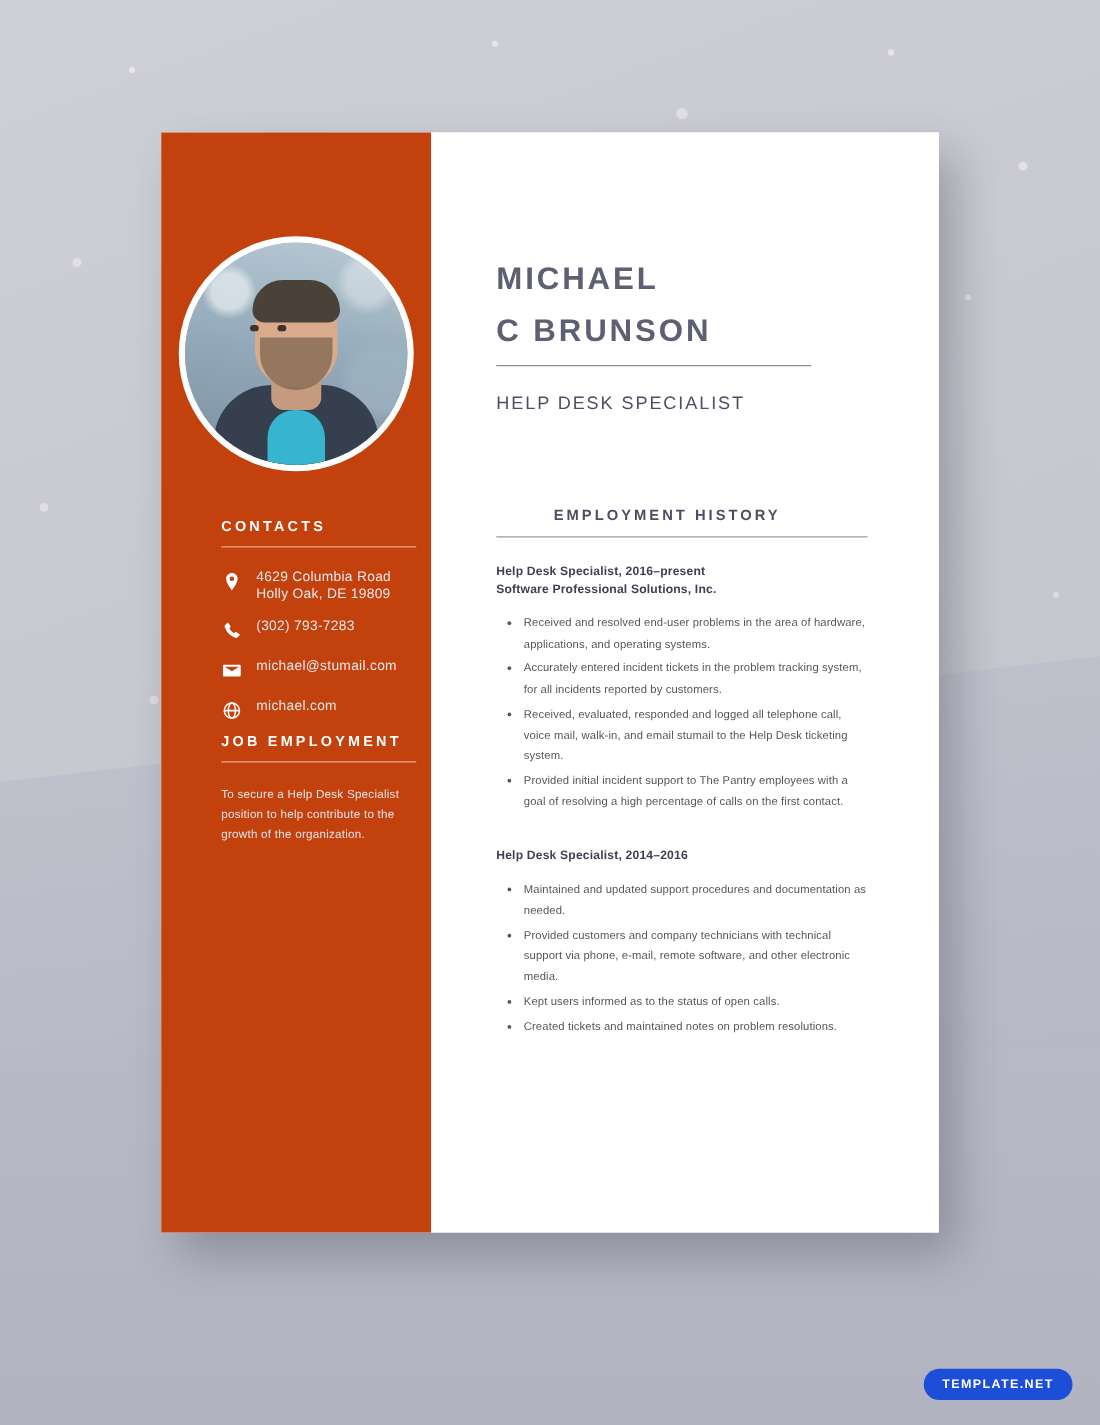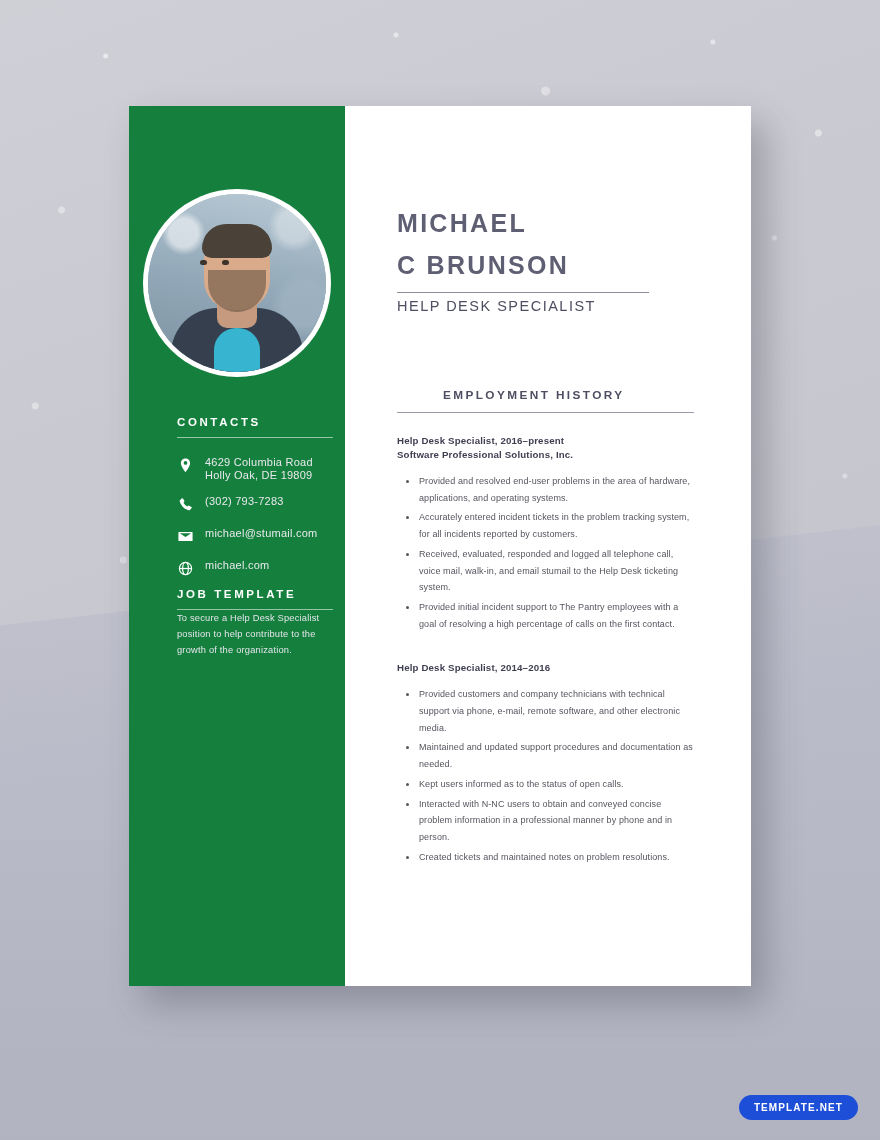--- a/index.html
+++ b/index.html
@@ -73,21 +73,21 @@
     width: 622px;
     height: 880px;
     background: #ffffff;
     box-shadow: 14px 18px 34px rgba(60,60,75,0.33);
     display: flex;
   }
 
   
   .left-col {
     width: 239px;
-    background: #15803d;
+    background: #c2410c;
     color: #ffffff;
     box-sizing: border-box;
     padding: 0 32px;
     position: relative;
   }
   .photo-frame {
     position: absolute;
     left: 50%;
     transform: translateX(-50%);
     top: 83px;
@@ -213,20 +213,21 @@
     color: #ffffff;
   }
   .contact-icon svg { display: block; }
   .contact-text {
     font-size: 11px;
     line-height: 12.6px;
     color: #e8e8ee;
     letter-spacing: 0.25px;
   }
   .objective-text {
+    margin-top: 17px;
     font-size: 9.3px;
     line-height: 16px;
     color: #e4e4ec;
     letter-spacing: 0.2px;
   }
 
   
   .right-col {
     flex: 1;
     background: #ffffff;
@@ -242,21 +243,21 @@
     color: #5f5f73;
     line-height: 42px;
   }
   .name-rule {
     margin-top: 6px;
     height: 1px;
     width: 252px;
     background: #8d8da0;
   }
   .job-title {
-    margin-top: 5px;
+    margin-top: 22px;
     font-size: 14.5px;
     letter-spacing: 1.5px;
     color: #4e4e62;
   }
 
   .section-head {
     margin-top: 74px;
     font-size: 11.8px;
     font-weight: bold;
     letter-spacing: 2.4px;
@@ -394,21 +395,21 @@
               <line x1="3.4" y1="12" x2="20.6" y2="12"></line>
             </svg>
           </span>
           <span class="contact-text">michael.com</span>
         </li>
 
       </ul>
     </div>
 
     <div class="side-section" id="objective-section">
-      <div class="side-title">JOB TEMPLATE</div>
+      <div class="side-title">JOB EMPLOYMENT</div>
       <div class="side-rule"></div>
       <div class="objective-text">To secure a Help Desk Specialist position to help contribute to the growth of the organization.</div>
     </div>
 
   </div>
 
   <div class="right-col">
 
     <div class="name-block">
       <div class="name-line">MICHAEL</div>
@@ -417,34 +418,33 @@
       <div class="job-title">HELP DESK SPECIALIST</div>
     </div>
 
     <div class="section-head">EMPLOYMENT HISTORY</div>
     <div class="section-rule"></div>
 
     <div class="job-entry">
       <div class="job-role">Help Desk Specialist, 2016–present</div>
       <div class="job-company">Software Professional Solutions, Inc.</div>
       <ul class="bullets">
-        <li>Provided and resolved end-user problems in the area of hardware, applications, and operating systems.</li>
+        <li>Received and resolved end-user problems in the area of hardware, applications, and operating systems.</li>
         <li>Accurately entered incident tickets in the problem tracking system, for all incidents reported by customers.</li>
         <li>Received, evaluated, responded and logged all telephone call, voice mail, walk-in, and email stumail to the Help Desk ticketing system.</li>
         <li>Provided initial incident support to The Pantry employees with a goal of resolving a high percentage of calls on the first contact.</li>
       </ul>
     </div>
 
     <div class="job-entry second">
       <div class="job-role">Help Desk Specialist, 2014–2016</div>
       <ul class="bullets">
+        <li>Maintained and updated support procedures and documentation as needed.</li>
         <li>Provided customers and company technicians with technical support via phone, e-mail, remote software, and other electronic media.</li>
-        <li>Maintained and updated support procedures and documentation as needed.</li>
         <li>Kept users informed as to the status of open calls.</li>
-        <li>Interacted with N-NC users to obtain and conveyed concise problem information in a professional manner by phone and in person.</li>
         <li>Created tickets and maintained notes on problem resolutions.</li>
       </ul>
     </div>
 
   </div>
 </div>
 
 <div id="watermark">TEMPLATE.NET</div>
 
 </body></html>

